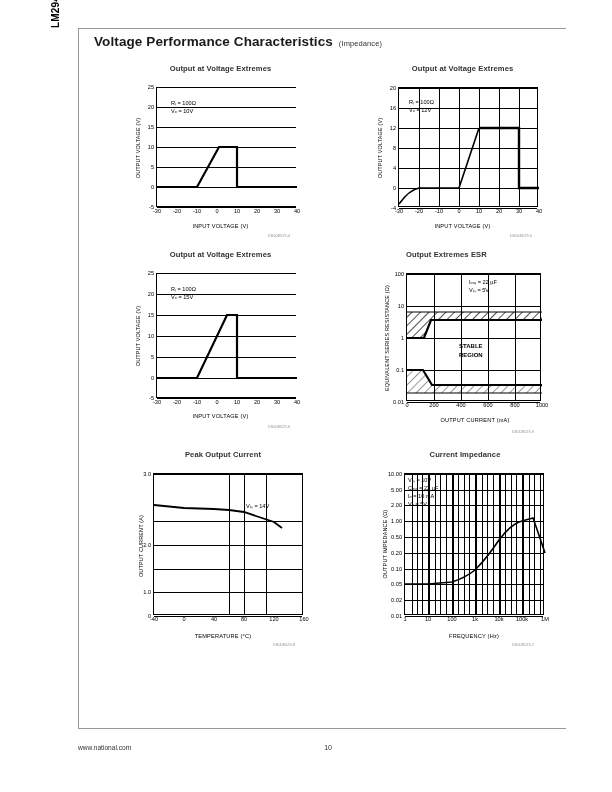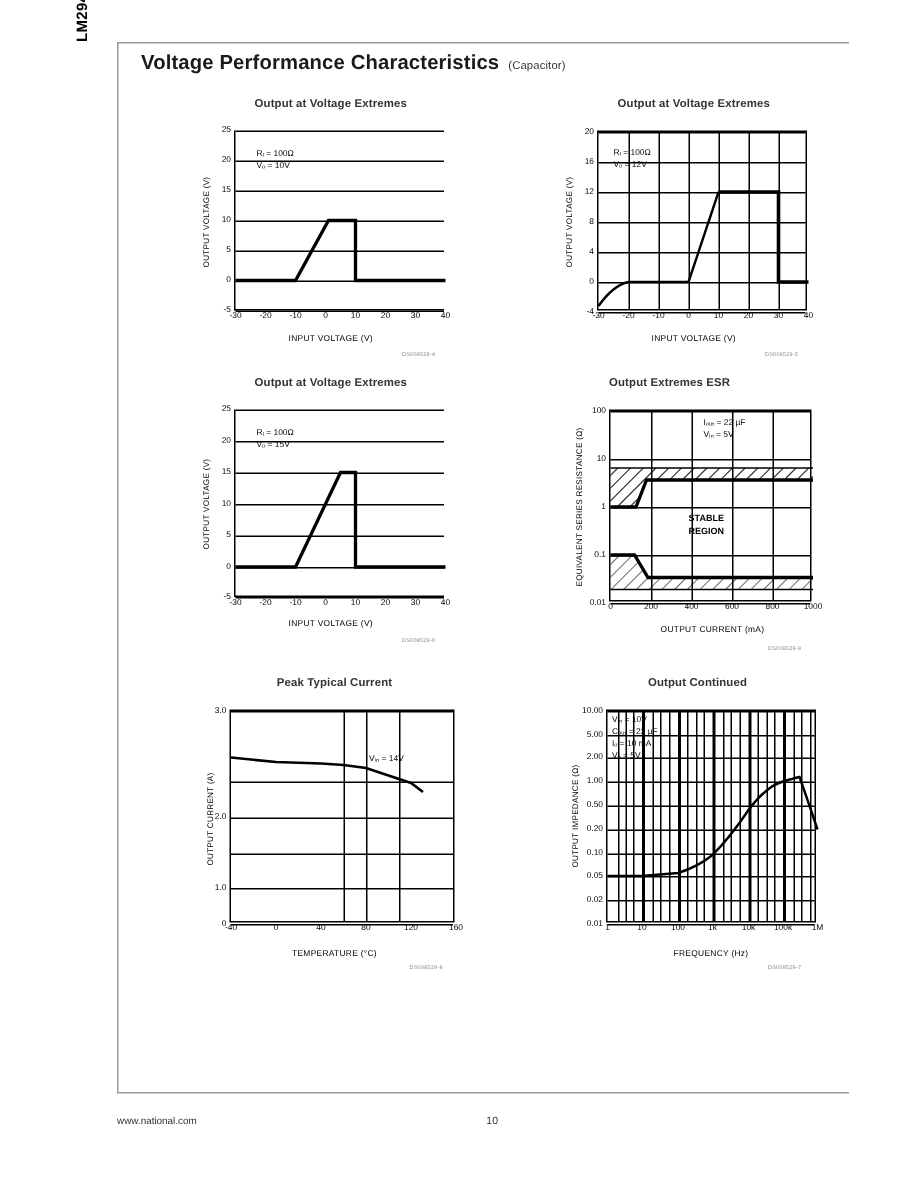--- a/index.html
+++ b/index.html
@@ -94,21 +94,21 @@
   }
 </style>
 </head>
 <body>
 
 <div class="side-title">LM2940/LM2940C</div>
 
 <div class="page-frame"></div>
 
 <div class="sec-head">
-  <span>Voltage Performance Characteristics</span><span class="cont">(Capacitor)</span>
+  <span>Voltage Performance Characteristics</span><span class="cont">(Impedance)</span>
 </div>
 
 <div class="chart" style="left:118px; top:64px; width:205px; height:185px;">
   <div class="chart-title">Output at Voltage Extremes</div>
   <div class="plot-wrap" style="position:relative; height:168px;">
     <div class="ylab" style="left:-30px; top:68px; width:100px; text-align:center;">OUTPUT VOLTAGE (V)</div>
     <div class="plot" style="left:38px; top:10px; width:140px; height:120px;">
       <div class="hline" style="top:0px;">
           <span class="ytick" style="top:0;">25</span>
         </div>
@@ -319,21 +319,21 @@
       <span class="xtick" style="left:81px;">600</span>
       <span class="xtick" style="left:108px;">800</span>
       <span class="xtick" style="left:135px;">1000</span>
     </div>
     <div class="xlab" style="top:154px; left:20px;">OUTPUT CURRENT (mA)</div>
   </div>
   <div class="figid" style="left:152px; top:180px;">DS008529-9</div>
 </div>
 
 <div class="chart" style="left:118px; top:450px; width:210px; height:200px;">
-  <div class="chart-title">Peak Typical Current</div>
+  <div class="chart-title">Peak Output Current</div>
   <div class="plot-wrap" style="position:relative; height:180px;">
     <div class="ylab" style="left:-32px; top:80px; width:110px; text-align:center;">OUTPUT CURRENT (A)</div>
     <div class="plot boxed" style="left:35px; top:10px; width:150px; height:142px;">
       <div class="hline" style="top:0px;">
           <span class="ytick" style="top:0;">3.0</span>
         </div>
       <div class="hline" style="top:47px;"></div>
       <div class="hline" style="top:71px;">
           <span class="ytick" style="top:0;">2.0</span>
         </div>
@@ -363,21 +363,21 @@
       <span class="xtick" style="left:90px;">80</span>
       <span class="xtick" style="left:120px;">120</span>
       <span class="xtick" style="left:150px;">160</span>
     </div>
     <div class="xlab" style="top:170px;">TEMPERATURE (°C)</div>
   </div>
   <div class="figid" style="left:155px; top:193px;">DS008529-8</div>
 </div>
 
 <div class="chart" style="left:360px; top:450px; width:210px; height:200px;">
-  <div class="chart-title">Output Continued</div>
+  <div class="chart-title">Current Impedance</div>
   <div class="plot-wrap" style="position:relative; height:180px;">
     <div class="ylab" style="left:-38px; top:78px; width:125px; text-align:center;">OUTPUT IMPEDANCE (Ω)</div>
     <div class="plot boxed" style="left:44px; top:10px; width:140px; height:142px;">
       <div class="hline" style="top:0px;">
           <span class="ytick" style="top:0;">10.00</span>
         </div>
       <div class="hline" style="top:16px;">
           <span class="ytick" style="top:0;">5.00</span>
         </div>
       <div class="hline" style="top:31px;">

